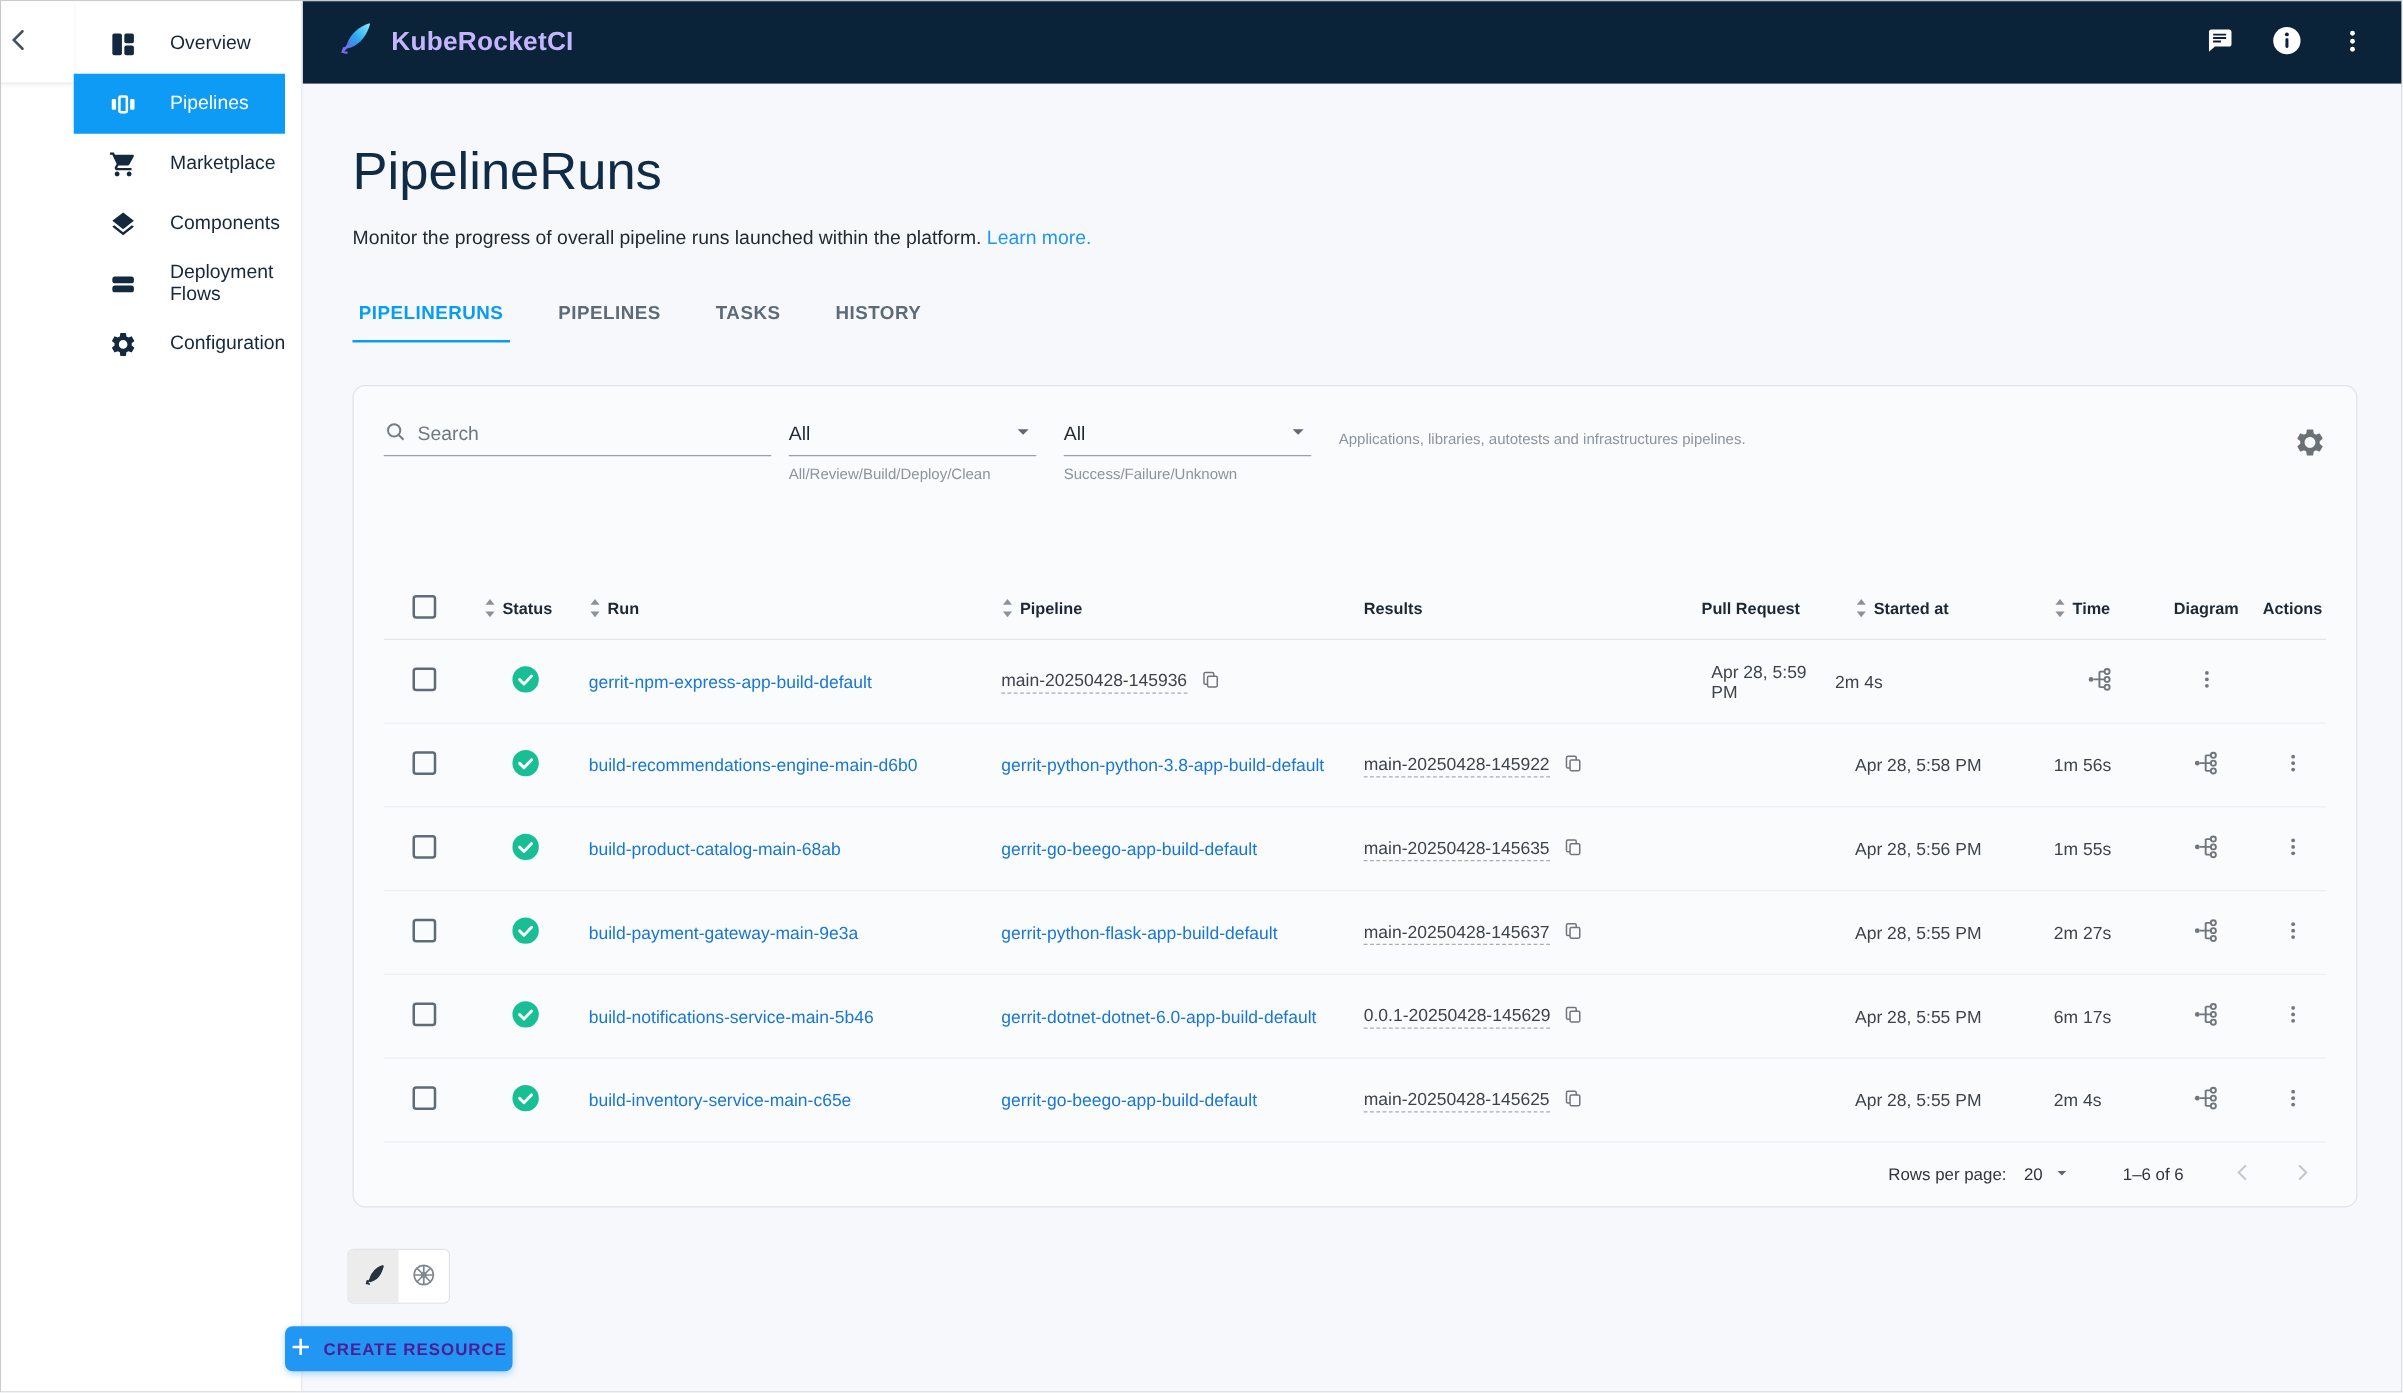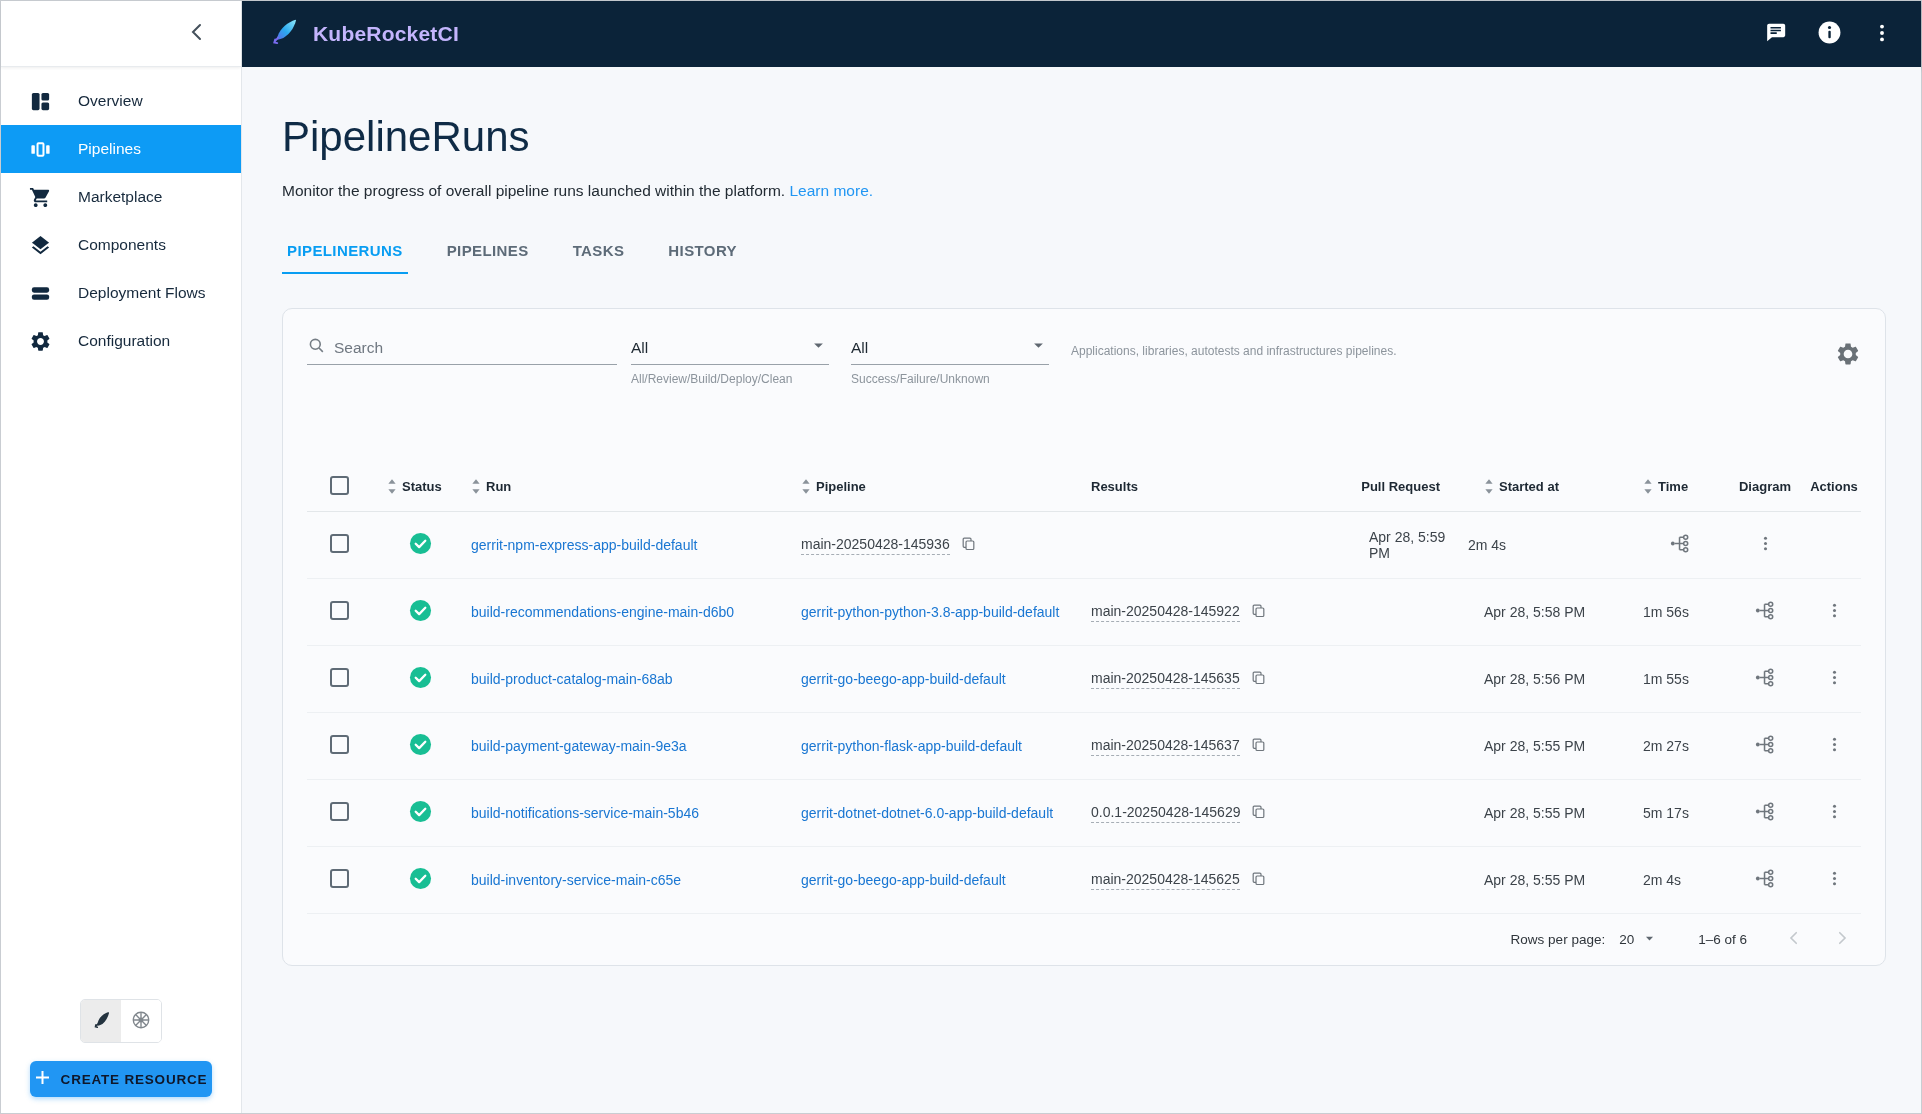--- a/index.html
+++ b/index.html
@@ -4,33 +4,33 @@
 <style>
   * { box-sizing: border-box; margin: 0; padding: 0; }
   body {
     width: 1922px; height: 1114px;
     font-family: "Liberation Sans", sans-serif;
     background: #fff; overflow: hidden;
   }
   .app { display: flex; width: 1922px; height: 1114px; border: 1px solid #c9cdd2; }
 
   
-  .sidebar { width: 241px; min-width: 241px; background: #fff; display: flex; flex-direction: column; border-right: 1px solid #e3e7eb; position: relative; z-index: 5; }
+  .sidebar { width: 241px; min-width: 241px; background: #fff; display: flex; flex-direction: row; border-right: 1px solid #e3e7eb; position: relative; z-index: 5; }
   .sidebar-top { height: 66px; display: flex; align-items: center; justify-content: flex-end; padding-right: 30px; border-bottom: 1px solid #e8ebee; box-shadow: 0 1px 3px rgba(0,0,0,.07); }
   .collapse-btn { width: 28px; height: 28px; display: flex; align-items: center; justify-content: center; cursor: pointer; background: none; border: none; }
   .nav { padding-top: 10px; }
   .nav-item { height: 48px; display: flex; align-items: center; padding-left: 28px; gap: 26px; font-size: 15.5px; color: #16293c; cursor: pointer; }
   .nav-item .nicon { width: 23px; height: 23px; color: #12293f; flex: none; display: flex; }
   .nav-item.active { background: #0d9bf5; color: #fff; }
   .nav-item.active .nicon { color: #fff; }
   .sidebar-bottom { margin-top: auto; padding-bottom: 16px; }
   .toggles { width: 82px; margin: 0 auto 18px; display: flex; border: 1px solid #dfe3e7; border-radius: 5px; overflow: hidden; background: #fff; }
   .toggle { width: 40px; height: 42px; display: flex; align-items: center; justify-content: center; cursor: pointer; background: #fff; border: none; }
   .toggle.selected { background: #ececec; }
-  .create-btn { display: flex; align-items: center; justify-content: center; gap: 11px; width: 182px; height: 36px; margin: 0 auto; background: #2196f3; color: #0f172a; font-size: 13.5px; font-weight: 700; letter-spacing: .8px; border: none; border-radius: 6px; cursor: pointer; box-shadow: 0 2px 5px rgba(33,150,243,.35); font-family: inherit; }
+  .create-btn { display: flex; align-items: center; justify-content: center; gap: 11px; width: 182px; height: 36px; margin: 0 auto; background: #2196f3; color: #4c1d95; font-size: 13.5px; font-weight: 700; letter-spacing: .8px; border: none; border-radius: 6px; cursor: pointer; box-shadow: 0 2px 5px rgba(33,150,243,.35); font-family: inherit; }
 
   
   .main { flex: 1; display: flex; flex-direction: column; min-width: 0; }
   .topbar { height: 66px; background: #0b2339; display: flex; align-items: center; padding: 0 28px 0 26px; box-shadow: 0 2px 4px rgba(0,0,0,.25); }
   .brand { color: #c4b5fd; font-size: 21px; font-weight: 700; margin-left: 12px; letter-spacing: .2px; }
   .topbar-right { margin-left: auto; display: flex; align-items: center; gap: 29px; }
   .tb-icon { background: none; border: none; cursor: pointer; display: flex; align-items: center; }
 
   
   .content { flex: 1; background: #f6f8fb; padding: 0 38px 0 40px; overflow: hidden; }
@@ -585,21 +585,21 @@
         <span>
           <svg viewBox="0 0 24 24" width="17" height="17" fill="none" stroke="#6f767d" stroke-width="1.7">
                         <rect x="8.5" y="8.5" width="11" height="12" rx="1.5"></rect>
                         <path d="M15.5 8.5 V5.8 c0-.8-.7-1.5-1.5-1.5 H6 c-.8 0-1.5.7-1.5 1.5 V16 c0 .8.7 1.5 1.5 1.5 h2.5"></path>
                       </svg>
         </span>
       </button>
     </div>
     <div class="c-pr"></div>
     <div class="c-started"><span>Apr 28, 5:55 PM</span></div>
-    <div class="c-time"><span>5m 17s</span></div>
+    <div class="c-time"><span>6m 17s</span></div>
     <div class="c-center">
       <button class="icon-btn">
         <span>
           <svg viewBox="0 0 24 24" width="23" height="23" fill="none" stroke="#6f767d" stroke-width="1.6">
                         <circle cx="4" cy="12" r="2" fill="#6f767d" stroke="none"></circle>
                         <path d="M6 12 H11 M11 5.5 V18.5 M11 5.5 H15.2 M11 12 H15.2 M11 18.5 H15.2"></path>
                         <circle cx="17.4" cy="5.5" r="2.1"></circle>
                         <circle cx="17.4" cy="12" r="2.1"></circle>
                         <circle cx="17.4" cy="18.5" r="2.1"></circle>
                       </svg>

